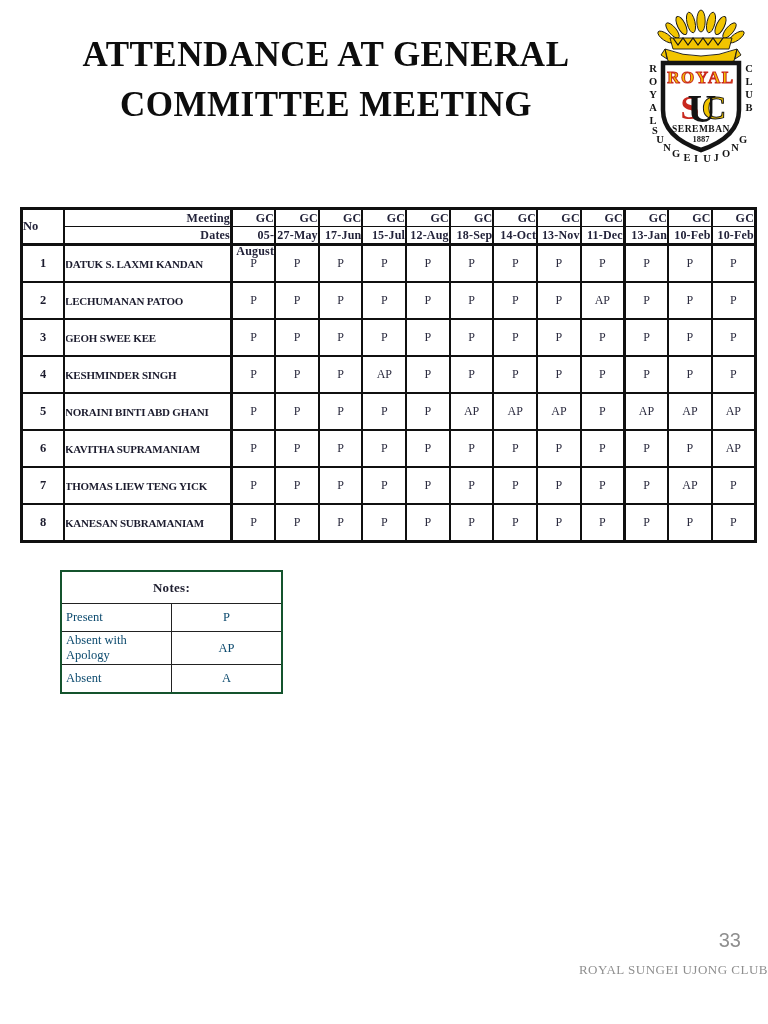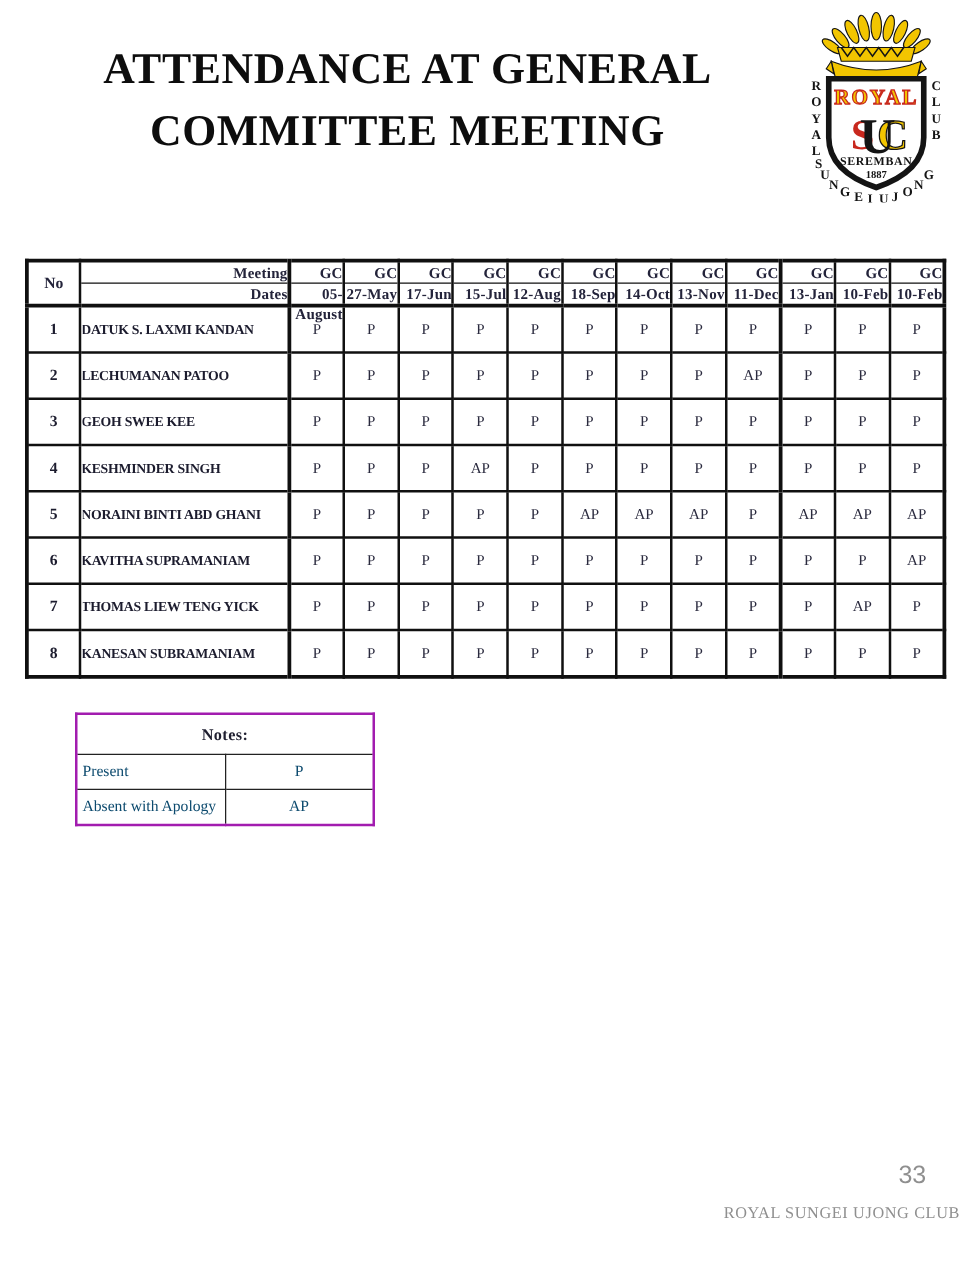--- a/index.html
+++ b/index.html
@@ -32,41 +32,41 @@
   .col-name{width:165px;}
   .name-col{border-right:3px solid #101010 !important;}
   .thick-left{border-left:3px solid #101010 !important;}
 
   th .stack div{
     height:16px;line-height:16px;text-align:right;
     font-weight:bold;font-size:12px;color:#23233a;letter-spacing:.2px;
   }
   th .stack .top{border-bottom:1px solid #101010;}
   th.cell-no{
-    font-weight:bold;font-size:12.5px;color:#23233a;text-align:center;vertical-align:middle;
+    font-weight:bold;font-size:12.5px;color:#23233a;text-align:left;vertical-align:middle;
   }
   td.cell-no{
     height:35px;text-align:center;vertical-align:middle;
     font-weight:bold;font-size:12.5px;color:#1c1c2e;
   }
   td.cell-name{
     vertical-align:middle;padding-left:3px;
     font-weight:bold;font-size:11px;letter-spacing:-.2px;color:#1c1c2e;
     white-space:nowrap;overflow:hidden;border-radius:17px;
   }
   td.cell-mark{
     text-align:center;vertical-align:middle;
     font-size:12px;color:#2a2a3e;
   }
 
   
   table.notes{
-    position:absolute;top:570px;left:60px;width:240px;
+    position:absolute;top:570px;left:60px;width:223px;
     border-collapse:collapse;table-layout:fixed;
-    border:2px solid #a21caf;
+    border:2px solid #14532d;
   }
   table.notes th,table.notes td{border:1.5px solid #222;background:#fff;}
   table.notes th{
     height:29px;text-align:center;vertical-align:middle;
     font-weight:bold;font-size:13px;color:#1f1f30;letter-spacing:.3px;
   }
   table.notes td{height:25px;vertical-align:middle;font-size:12.5px;color:#0c4a6e;}
   td.note-label{padding-left:4px;}
   td.note-code{width:50px;text-align:center;}
 
@@ -369,17 +369,21 @@
   </thead>
   <tbody>
     <tr>
       <td class="note-label">Present</td>
       <td class="note-code">P</td>
     </tr>
     <tr>
       <td class="note-label">Absent with Apology</td>
       <td class="note-code">AP</td>
     </tr>
+    <tr>
+      <td class="note-label">Absent</td>
+      <td class="note-code">A</td>
+    </tr>
   </tbody>
 </table>
 
 <div class="footer-club">ROYAL SUNGEI UJONG CLUB</div>
 <div class="footer-page">33</div>
 
 </body></html>

